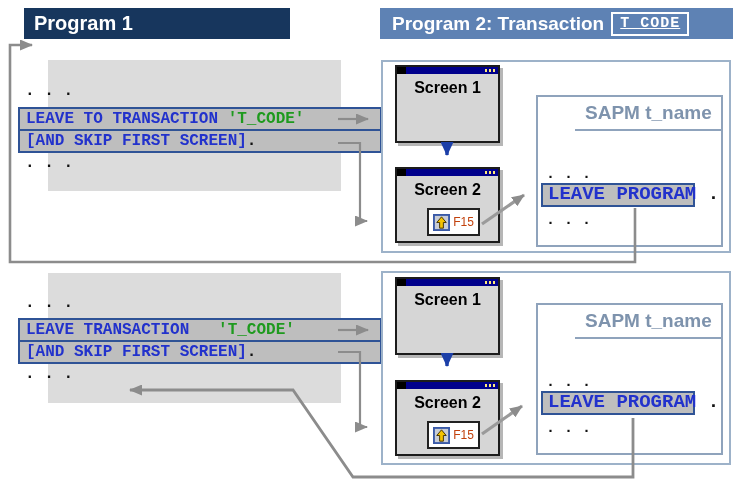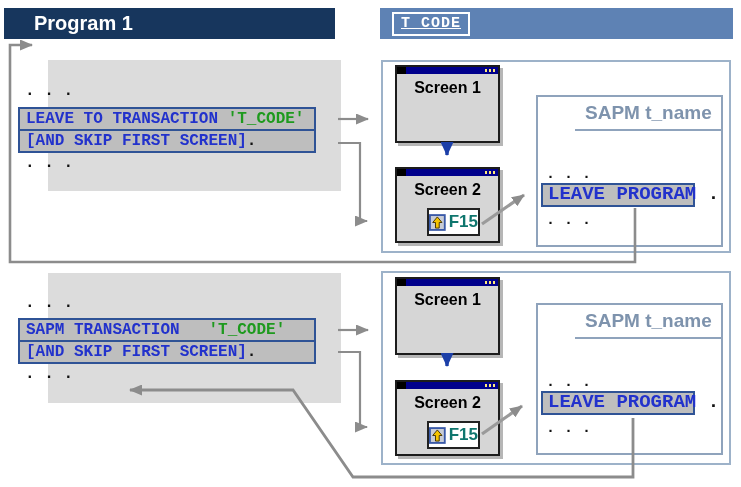--- a/index.html
+++ b/index.html
@@ -3,33 +3,33 @@
 <meta charset="utf-8">
 <style>
   html,body{margin:0;padding:0;background:#ffffff;}
   .canvas{position:relative;width:741px;height:487px;background:#ffffff;overflow:hidden;
           font-family:"Liberation Sans",sans-serif;}
   .canvas *{box-sizing:border-box;}
 
   
   .hdr{position:absolute;height:31px;color:#ffffff;font-weight:bold;display:flex;
        align-items:center;}
-  .hdr1{left:4px;top:8px;width:331px;background:#17365D;font-size:20px;padding-left:30px;}
+  .hdr1{left:24px;top:8px;width:266px;background:#17365D;font-size:20px;padding-left:10px;}
   .hdr2{left:380px;top:8px;width:353px;background:#5E82B4;font-size:19px;padding-left:12px;gap:7px;}
   .badge{display:inline-block;border:2px solid #ffffff;padding:0 7px 1px 7px;
          font-family:"Liberation Mono","DejaVu Sans Mono",monospace;font-weight:bold;
          font-size:15px;letter-spacing:1px;line-height:19px;text-decoration:underline;}
 
   
   .panel{position:absolute;left:48px;width:293px;background:#DCDCDC;}
 
   
   .dots{position:absolute;font-family:"Liberation Mono","DejaVu Sans Mono",monospace;
         font-weight:bold;font-size:16px;color:#111;line-height:14px;white-space:pre;}
-  .rows{position:absolute;left:18px;width:298px;}
+  .rows{position:absolute;left:18px;width:364px;}
   .crow{position:relative;height:24px;background:#BEBEBE;border:2px solid #2F5396;
         font-family:"Liberation Mono","DejaVu Sans Mono",monospace;font-weight:bold;
         font-size:16px;line-height:20px;padding-left:6px;white-space:pre;}
   .crow + .crow{margin-top:-2px;}
   .kw{color:#2232CC;}
   .arg{color:#1E9A1E;}
   .term{color:#111111;}
 
   
   .outer{position:absolute;left:381px;width:350px;border:2px solid #9DB2C9;background:#ffffff;}
@@ -37,21 +37,21 @@
   
   .win{position:absolute;width:105px;border:2px solid #1c1c1c;background:#D6D6D6;
        box-shadow:3px 3px 0 rgba(110,110,110,.5);}
   .tbar{position:relative;height:7px;background:#00008C;}
   .tmenu{position:absolute;left:0;top:0;width:9px;height:7px;background:#000000;}
   .tdots{position:absolute;right:2px;top:2px;width:11px;height:3px;
          background:repeating-linear-gradient(90deg,#ffe97a 0 2px,transparent 2px 4px);}
   .wlabel{margin-top:5px;text-align:center;font-size:16px;font-weight:bold;color:#000;}
   .f15{position:absolute;left:30px;top:39px;width:53px;height:28px;background:#ffffff;
        border:2px solid #222;display:flex;align-items:center;justify-content:center;gap:3px;}
-  .f15 span{font-size:17px;font-weight:bold;color:#0f766e;}
+  .f15 span{font-size:12px;font-weight:normal;color:#c2410c;}
 
   
   .sapm{position:absolute;left:536px;width:187px;height:152px;background:#ffffff;
         border:2px solid #8FA3BC;}
   .sapm-h{height:34px;border-bottom:2px solid #8FA3BC;color:#7E93AD;font-size:19px;
           font-weight:bold;line-height:32px;padding-left:10px;margin-left:37px;}
   .sdots{position:absolute;left:8px;font-family:"Liberation Mono","DejaVu Sans Mono",monospace;
          font-weight:bold;font-size:15px;color:#111;line-height:12px;white-space:pre;}
   .srow{position:absolute;left:3px;top:86px;width:154px;height:24px;background:#BEBEBE;
         border:2px solid #2F5396;font-family:"Liberation Mono","DejaVu Sans Mono",monospace;
@@ -61,20 +61,21 @@
 </style>
 </head>
 <body>
 
 <div class="canvas">
 
   <div class="hdr hdr1">
     <span>Program 1</span>
   </div>
   <div class="hdr hdr2">
+    <span>Program 2: Transaction</span>
     <span class="badge">T_CODE</span>
   </div>
 
   <div class="panel" style="top:60px;height:131px"></div>
   <div class="dots" style="left:25px;top:84px">. . .</div>
   <div class="rows" style="top:107px">
     <div class="crow"><span class="kw">LEAVE TO TRANSACTION </span><span class="arg">'T_CODE'</span></div>
     <div class="crow"><span class="kw">[AND SKIP FIRST SCREEN]</span><span class="term">.</span></div>
   </div>
   <div class="dots" style="left:25px;top:156px">. . .</div>
@@ -107,21 +108,21 @@
   <div class="sapm" style="top:95px">
     <div class="sapm-h">SAPM t_name</div>
     <div class="sdots" style="top:72px">. . .</div>
     <div class="srow"><span class="kw">LEAVE PROGRAM</span><span class="term"> .</span></div>
     <div class="sdots" style="top:118px">. . .</div>
   </div>
 
   <div class="panel" style="top:273px;height:130px"></div>
   <div class="dots" style="left:25px;top:296px">. . .</div>
   <div class="rows" style="top:318px">
-    <div class="crow"><span class="kw">SAPM TRANSACTION   </span><span class="arg">'T_CODE'</span></div>
+    <div class="crow"><span class="kw">LEAVE TRANSACTION   </span><span class="arg">'T_CODE'</span></div>
     <div class="crow"><span class="kw">[AND SKIP FIRST SCREEN]</span><span class="term">.</span></div>
   </div>
   <div class="dots" style="left:25px;top:367px">. . .</div>
 
   <div class="outer" style="top:271px;height:194px"></div>
 
   <div class="win" style="left:395px;top:277px;height:78px">
     <div class="tbar">
       <span class="tmenu"></span>
       <span class="tdots"></span>

